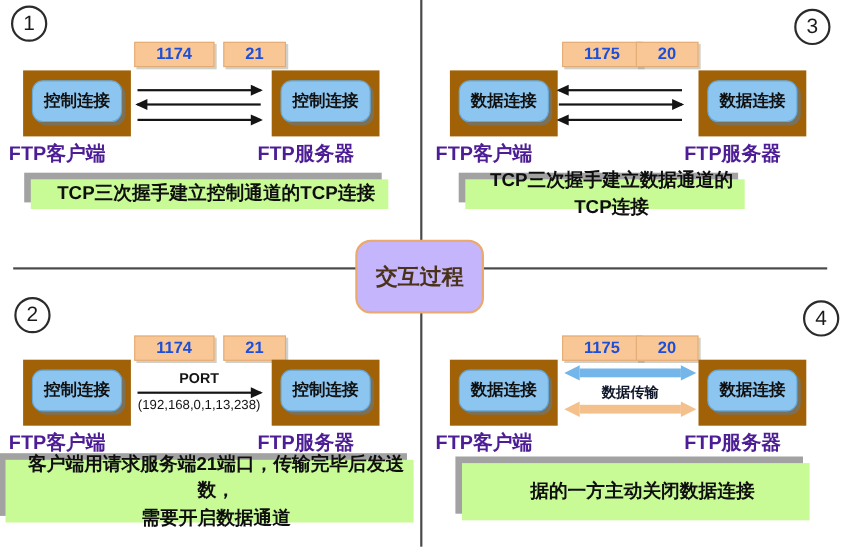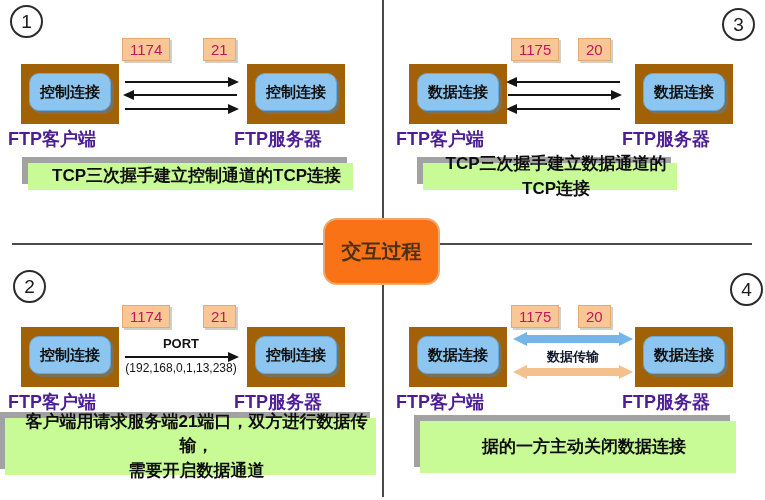--- a/index.html
+++ b/index.html
@@ -19,22 +19,22 @@
 
   
   .badge { position:absolute; width:33px; height:33px; border:2px solid #2b2b2b; border-radius:50%;
            background:#fff; text-align:center; line-height:29px; font-size:19px; color:#1a1a1a; }
   #q1 .badge { left:10px; top:5px; }
   #q3 .badge { left:339px; top:8px; }
   #q2 .badge { left:13px; top:26px; }
   #q4 .badge { left:347px; top:29px; }
 
   
-  .tag { position:absolute; min-width:30px; padding:2px 7px; background:#f9c795; border:1px solid #e3ab74;
-         box-shadow:2px 2px 0 rgba(150,150,140,.45); font-size:15px; font-weight:normal; text-align:center; color:#be185d; }
+  .tag { position:absolute; min-width:30px; padding:2px 19px; background:#f9c795; border:1px solid #e3ab74;
+         box-shadow:2px 2px 0 rgba(150,150,140,.45); font-size:15px; font-weight:bold; text-align:center; color:#1d4ed8; }
   .tag-l { left:122px; } .tag-r { left:203px; }
   #q3 .tag-l, #q4 .tag-l { left:128px; } #q3 .tag-r, #q4 .tag-r { left:195px; }
   #q1 .tag, #q3 .tag { top:38px; }
   #q2 .tag, #q4 .tag { top:61px; }
 
   
   .node { position:absolute; width:98px; height:60px; background:#a16207; }
   .node-l { left:21px; } .node-r { left:247px; }
   #q3 .node-l, #q4 .node-l { left:26px; } #q3 .node-r, #q4 .node-r { left:252px; }
   #q1 .node, #q3 .node { top:64px; }
@@ -82,21 +82,21 @@
   .caption { position:absolute; background:#c8fa96; box-shadow:-6px -6px 0 0 #a2a2a2;
              display:flex; flex-direction:column; justify-content:center; align-items:center;
              font-size:17px; font-weight:bold; line-height:1.45; color:#0f0f0f; text-align:center;padding-left:12px; }
   #q1 .caption { left:28px; top:163px; width:325px; height:27px; }
   #q3 .caption { left:40px; top:163px; width:254px; height:27px; }
   #q2 .caption { left:5px;  top:174px; width:371px; height:57px; }
   #q4 .caption { left:37px; top:177px; width:316px; height:52px; }
 
   
   .center-box { position:absolute; left:323px; top:218px; width:117px; height:67px;
-                background:#f97316; border:2px solid #eaa96d; border-radius:14px;
+                background:#c4b5fd; border:2px solid #eaa96d; border-radius:14px;
                 display:flex; align-items:center; justify-content:center;
                 font-size:20px; font-weight:bold; color:#4a3118; }
 </style>
 </head>
 <body>
 
 <div class="canvas">
   <div class="divider-h"></div>
   <div class="divider-v"></div>
 
@@ -149,21 +149,21 @@
     </div>
     <div class="node node-r">
       <div class="chip">控制连接</div>
     </div>
     <div class="port-cmd">PORT</div>
     <div class="larrow right parrow"></div>
     <div class="port-args">(192,168,0,1,13,238)</div>
     <div class="nlabel nlabel-l">FTP客户端</div>
     <div class="nlabel nlabel-r">FTP服务器</div>
     <div class="caption">
-      <div>客户端用请求服务端21端口，双方进行数据传输，</div>
+      <div>客户端用请求服务端21端口，传输完毕后发送数，</div>
       <div>需要开启数据通道</div>
     </div>
   </section>
 
   <section class="quad" id="q4">
     <div class="badge">4</div>
     <div class="tag tag-l">1175</div>
     <div class="tag tag-r">20</div>
     <div class="node node-l">
       <div class="chip">数据连接</div>

